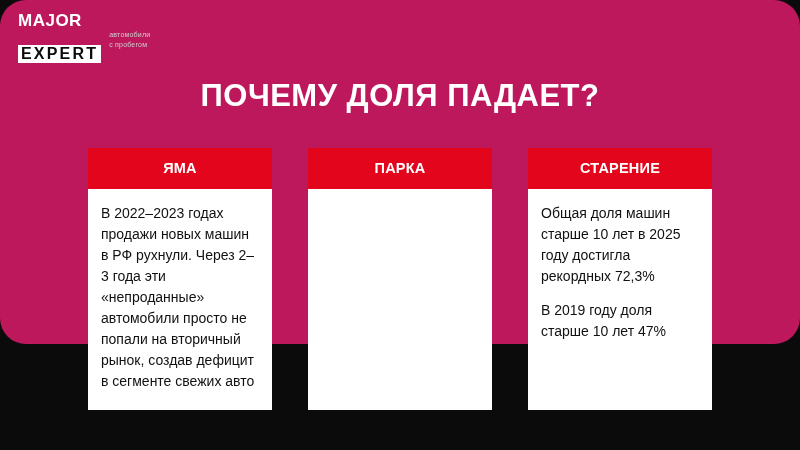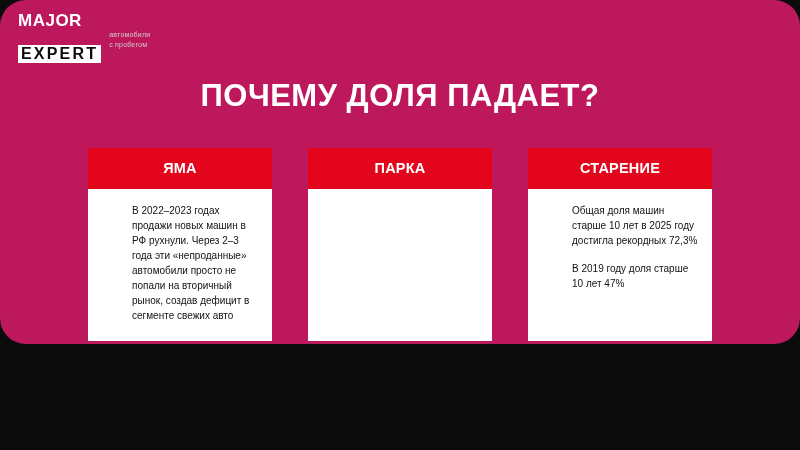--- a/index.html
+++ b/index.html
@@ -92,24 +92,23 @@
     color: #ffffff;
     font-weight: bold;
     font-size: 14.5px;
     text-align: center;
     line-height: 1.25;
     padding: 11px 6px 12px 6px;
     letter-spacing: 0.2px;
   }
   .card-body {
     color: #111111;
-    font-size: 10px;
+    font-size: 14px;
     line-height: 1.5;
     padding: 14px 13px 16px 13px;
-    margin-left: 31px;
   }
   .card-body p {
     margin: 0;
   }
   .card-body p + p {
     margin-top: 13px;
   }
   .card-1 .card-body { padding-bottom: 18px; }
 </style>
 </head>

